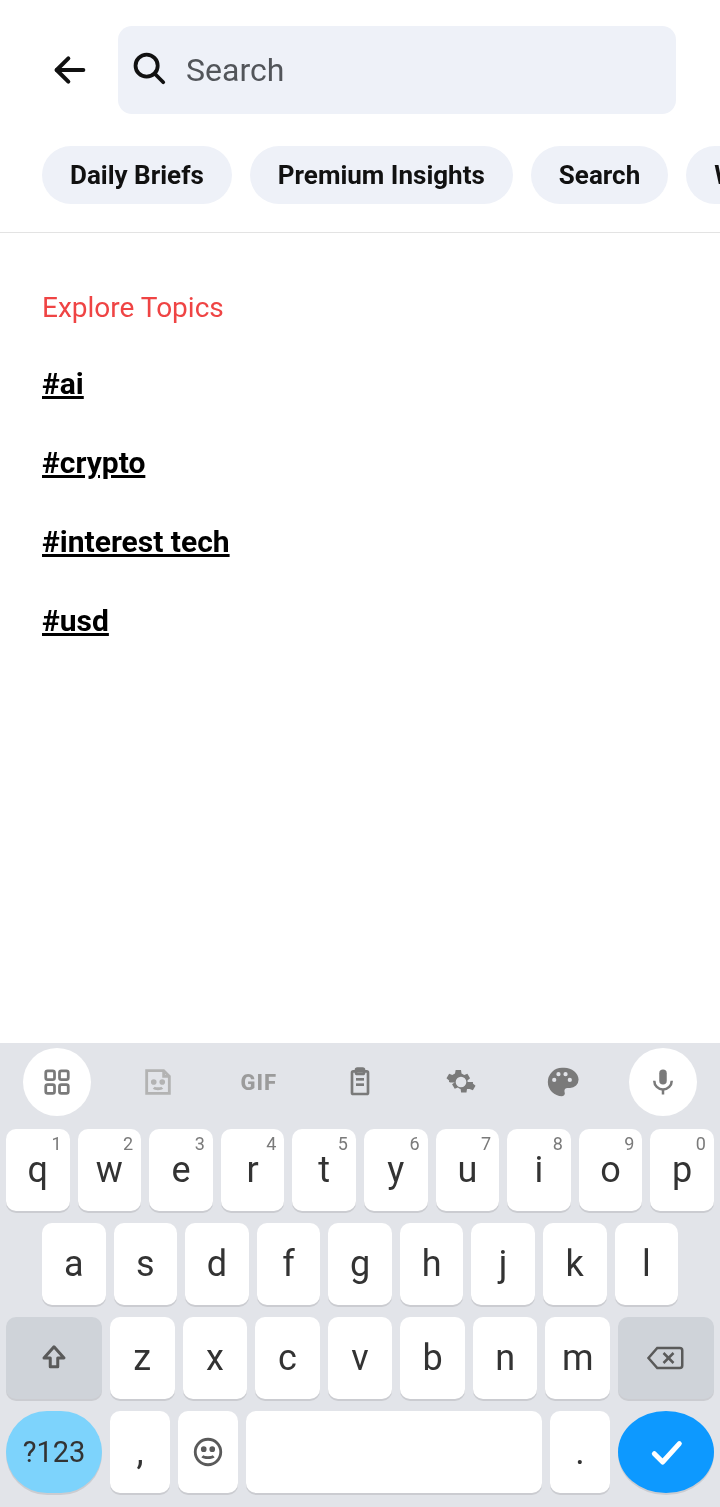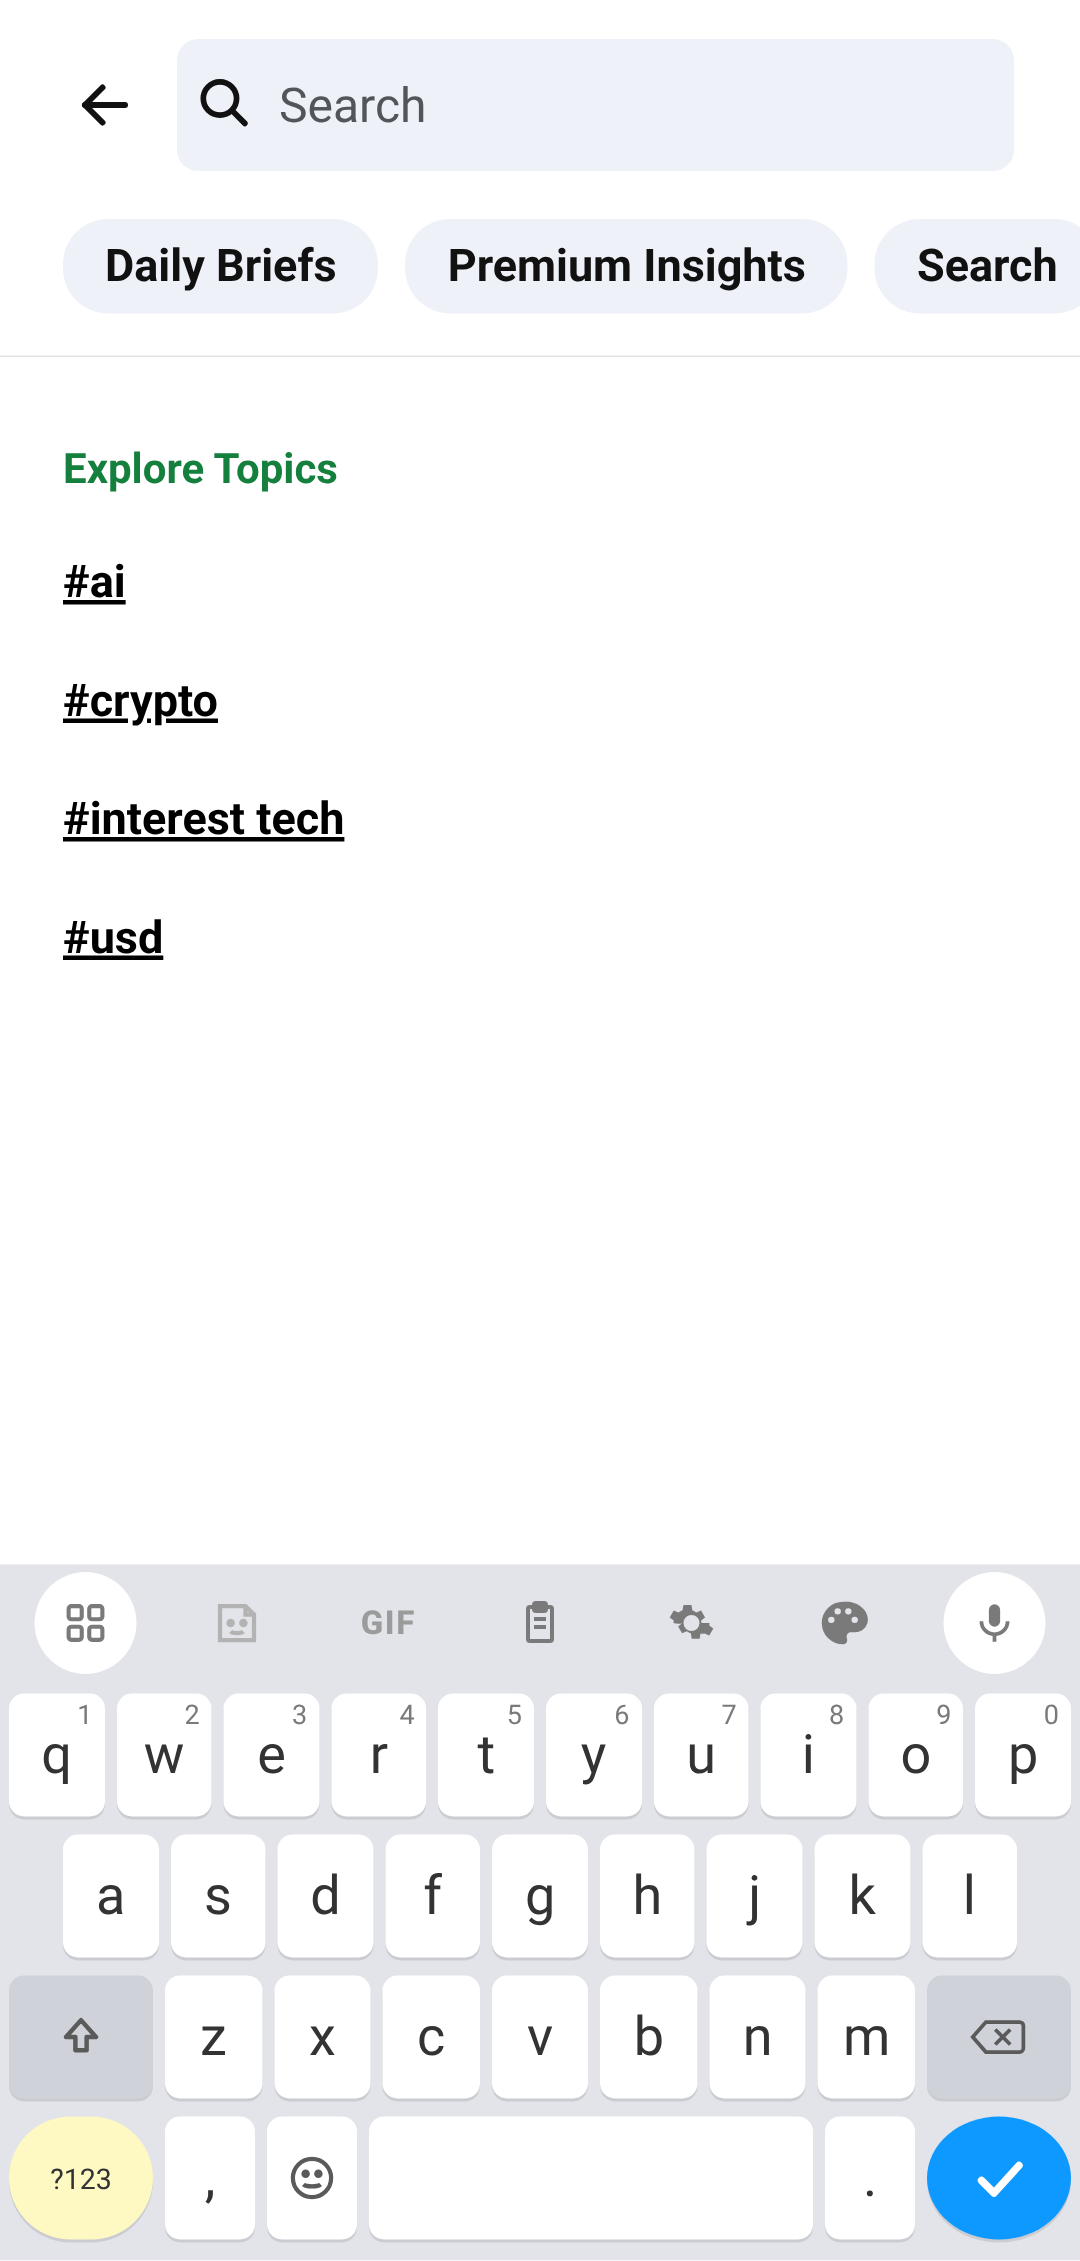--- a/index.html
+++ b/index.html
@@ -5,41 +5,41 @@
     * { margin:0; padding:0; box-sizing:border-box; font-family:-apple-system,BlinkMacSystemFont,"Segoe UI",Roboto,sans-serif; }
     body { width:720px; height:1507px; background:#fff; overflow:hidden; position:relative; }
     .content { display:flex; flex-direction:column; height:100%; }
     .header-row { display:flex; align-items:center; padding:26px 0 0 0; gap:18px; }
     .back-btn { display:flex; align-items:center; justify-content:center; width:60px; height:60px; margin-left:40px; }
     .search-box { flex:1; display:flex; align-items:center; background:#eef1f8; height:88px; border-radius:14px; margin-right:44px; padding:0 12px; gap:18px; }
     .search-icon svg { width:38px; height:38px; }
     .search-input { border:none; background:transparent; outline:none; font-size:32px; color:#3a3a3a; width:100%; }
     .search-input::placeholder { color:#52555a; }
     .chips { display:flex; gap:18px; padding:32px 0 28px 42px; overflow:hidden; }
-    .chip { background:#eef1f8; border-radius:30px; padding:14px 28px; font-size:30px; font-weight:700; color:#111; white-space:nowrap; }
+    .chip { background:#eef1f8; border-radius:30px; padding:14px 28px; font-size:26px; font-weight:700; color:#111; white-space:nowrap; }
     .divider { height:1px; background:#e3e3e3; width:100%; }
     .topics { padding:58px 42px 0 42px; }
-    .topics-title { font-size:28px; font-weight:700; color:#15803d; margin-bottom:42px; }
+    .topics-title { font-size:28px; font-weight:400; color:#ef4444; margin-bottom:42px; }
     .topic-item { font-size:30px; font-weight:700; color:#000000; margin-bottom:44px;text-decoration:underline; }
 
     
     .keyboard { position:absolute; bottom:0; left:0; right:0; background:#e2e4e9; height:464px; display:flex; flex-direction:column; }
     .kb-toolbar { display:flex; align-items:center; justify-content:space-around; height:78px; padding:0 6px; }
     .tb-btn { width:68px; height:68px; border-radius:50%; display:flex; align-items:center; justify-content:center; }
     .tb-btn.circle { background:#fff; }
     .kb-rows { flex:1; display:flex; flex-direction:column; gap:12px; padding:8px 6px 10px 6px; }
     .kb-row { display:flex; gap:8px; }
     .kb-row.r2 { padding:0 36px; }
     .key { flex:1; background:#fff; border-radius:10px; display:flex; align-items:center; justify-content:center; font-size:36px; color:#333; position:relative; height:82px; box-shadow:0 2px 0 rgba(0,0,0,.1); }
     .key .sup { position:absolute; top:4px; right:8px; font-size:18px; color:#7a7a7a; }
     .key.special { background:#cfd3d9; color:#5a5a5a; }
     .key.shift { flex:0 0 96px; }
     .key.backspace { flex:0 0 96px; }
     .row4 { display:flex; gap:8px; }
-    .key.sym { flex:0 0 96px; font-size:19px; background:#fef9c3; border-radius:44px; }
+    .key.sym { flex:0 0 96px; font-size:29px; background:#7dd3fc; border-radius:44px; }
     .key.small { flex:0 0 60px; }
     .key.space { flex:1; }
     .key.enter { flex:0 0 96px; background:#0d99ff; border-radius:50%; }
     .key.enter svg { stroke:#fff; }
   </style>
 </head>
 <body>
 
 <div class="content">
 

